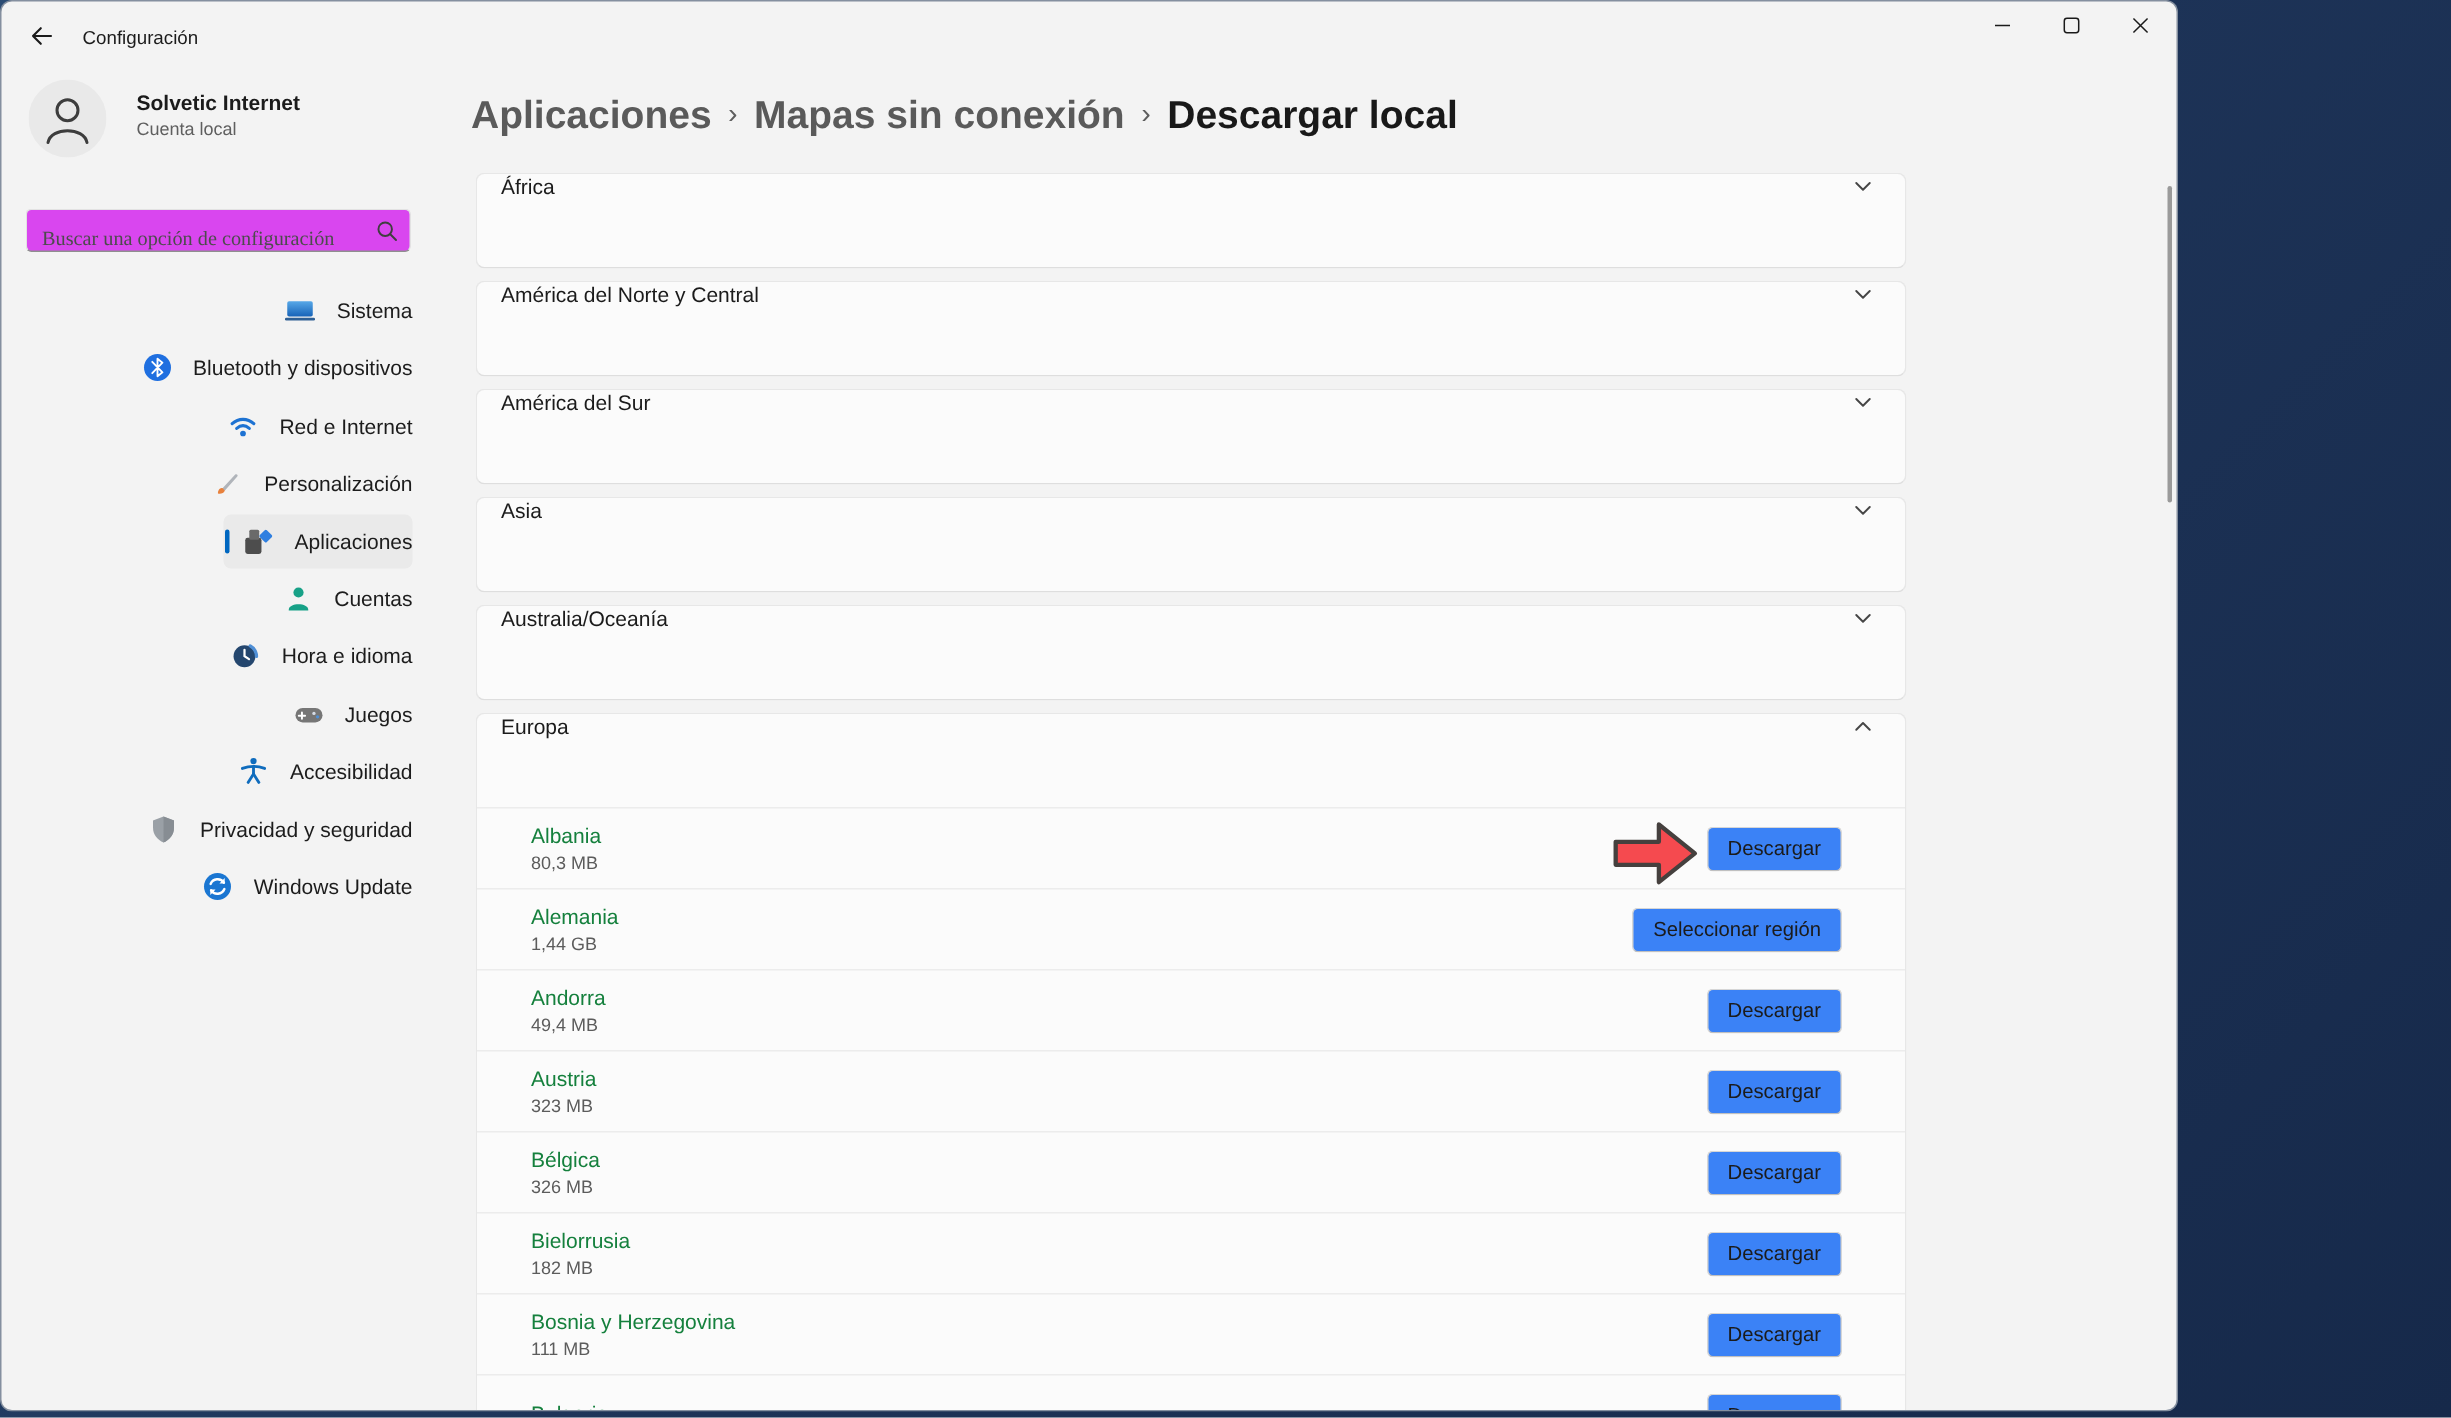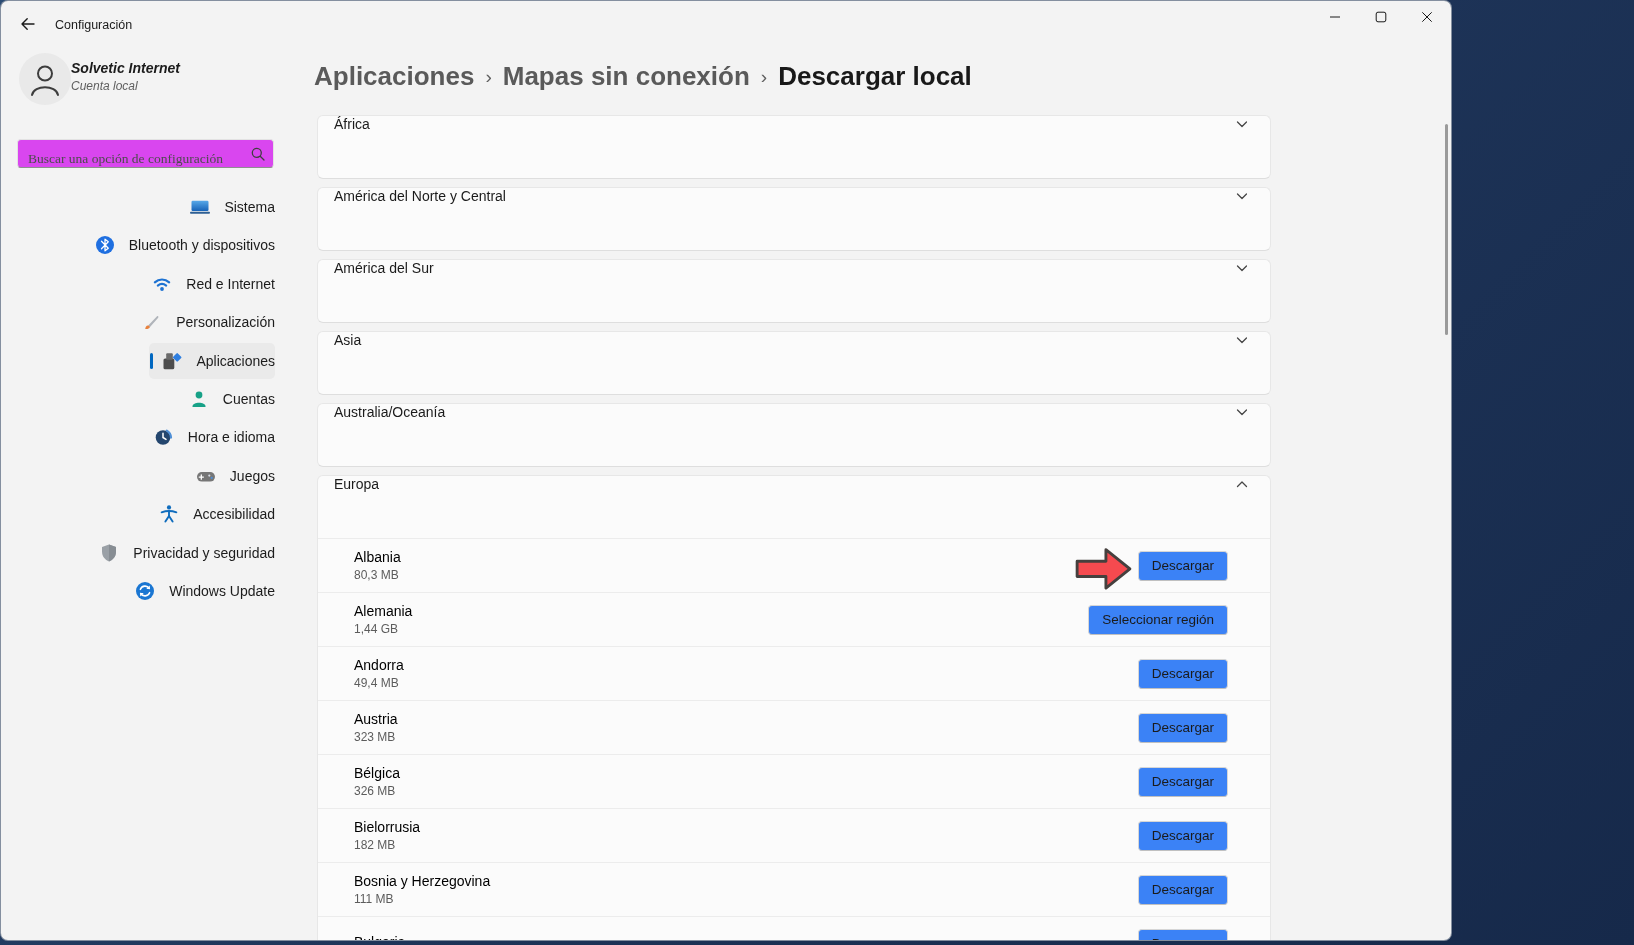--- a/index.html
+++ b/index.html
@@ -17,21 +17,21 @@
   
   .titlebar { position:absolute; left:0; top:0; right:0; height:48px; display:flex; align-items:center; }
   .back-btn { width:34px; height:30px; margin-left:10px; border:none; background:transparent; border-radius:4px; display:flex; align-items:center; justify-content:center; cursor:pointer; }
   .app-title { font-size:12.5px; margin-left:10px; color:#1b1b1b; }
   .win-controls { position:absolute; right:1px; top:0; display:flex; }
   .win-btn { width:46px; height:34px; border:none; background:transparent; display:flex; align-items:center; justify-content:center; cursor:pointer; }
   
   .sidebar { position:absolute; left:0; top:48px; width:290px; bottom:0; }
   .account { position:absolute; left:18px; top:4px; display:flex; }
   .account-avatar { width:52px; height:52px; }
-  .account-text { padding-top:7px;font-style:italic; }
+  .account-text { margin-left:20px; padding-top:7px; }
   .account-name { font-size:14px; font-weight:bold; color:#1b1b1b; }
   .account-type { font-size:12px; color:#5f5f5f; margin-top:3px; }
   .searchbox { position:absolute; left:16px; top:90px; width:257px; height:29px; }
   .searchbox input {
     width:100%; height:100%; border:1px solid #e2e2e2; border-bottom-color:#8f8f8f;
     border-radius:4px; background:#d946ef; padding:10px 30px 0 10px; font-size:13.5px;
     color:#1b1b1b; font-family:Liberation Serif, serif; outline:none;
   }
   .searchbox input::placeholder { color:#4c4c4c; opacity:1; }
   .search-glyph { position:absolute; right:8px; top:7px; width:16px; height:16px; }
@@ -48,21 +48,21 @@
   .crumb { color:#5a5a5a; cursor:pointer; }
   .crumb.current { color:#191919; cursor:default; }
   .crumb-sep { font-size:19px; font-weight:400; color:#5e5e5e; margin:0 11px; transform:translateY(1px); }
   .cards { position:absolute; left:3px; top:66px; width:954px; display:flex; flex-direction:column; gap:8px; }
   .card { background:#fbfbfb; border:1px solid #e7e7e7; border-bottom-color:#dedede; border-radius:6px; overflow:hidden; }
   .card-header { height:62px; display:flex; align-items:flex-start; padding:0 20px 0 16px; cursor:pointer; }
   .card-label { font-size:14px; color:#1b1b1b; }
   .chev { margin-left:auto; width:16px; height:16px; display:inline-flex; }
   .chev svg { width:16px; height:16px; }
   .country-row { position:relative; height:54px; display:flex; align-items:center; padding:0 42px 0 36px; border-top:1px solid #ececec; }
-  .country-name { font-size:14px; color:#000000; line-height:17px; }
+  .country-name { font-size:14px; color:#15803d; line-height:17px; }
   .country-size { font-size:12px; color:#5c5c5c; line-height:15px; margin-top:2px; }
   .row-btn {
     margin-left:auto; height:30px; padding:0 13px; background:#3b82f6;
     border:1px solid #d6d6d6; border-bottom-color:#c0c0c0; border-radius:4px;
     font-size:13.5px; color:#1b1b1b; font-family:"Liberation Sans",sans-serif; cursor:pointer;
   }
   .red-arrow { position:absolute; right:136px; top:50%; transform:translateY(-44%); width:60px; height:48px; }
   .red-arrow svg { width:60px; height:48px; }
   
   .scroll-thumb { position:absolute; right:3px; top:123px; width:3px; height:211px; background:#9a9a9a; border-radius:2px; cursor:pointer; }

